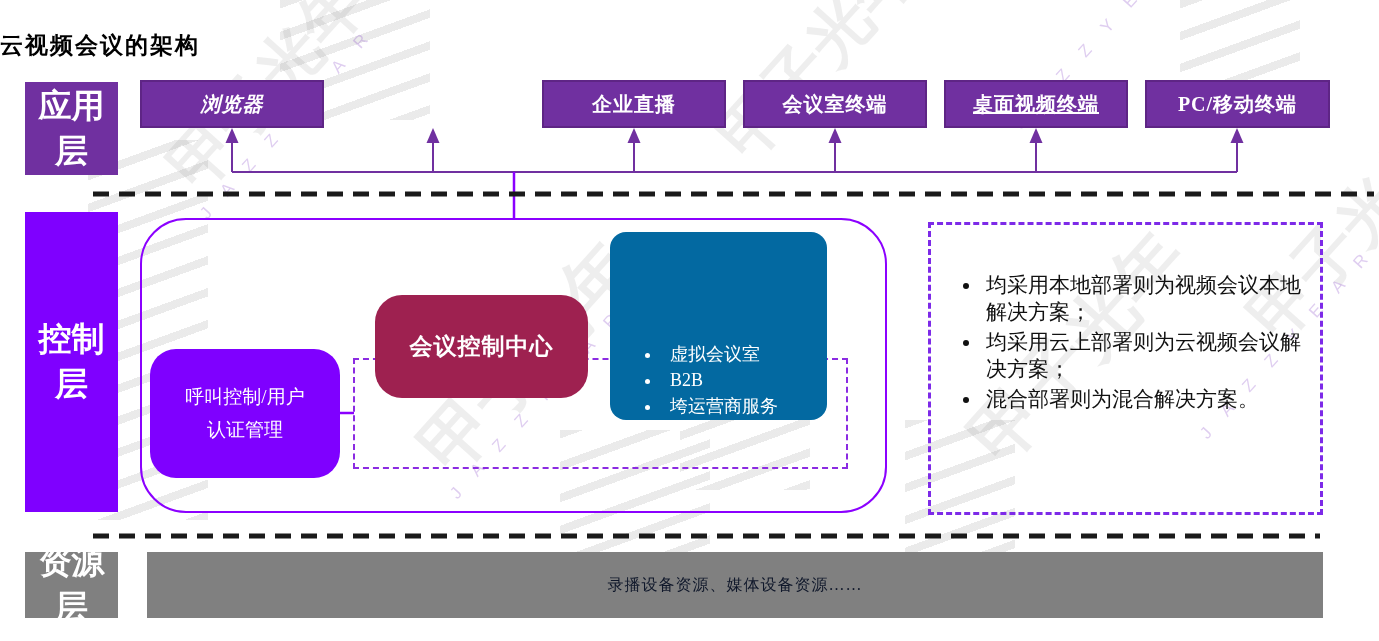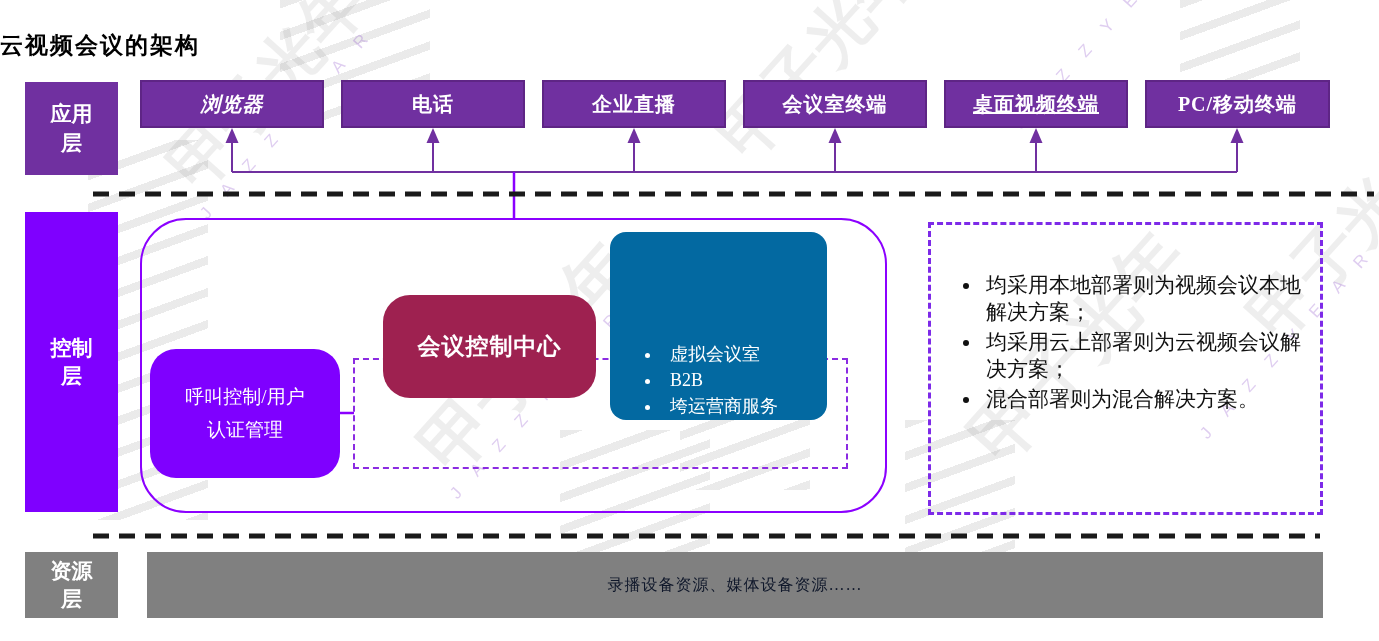--- a/index.html
+++ b/index.html
@@ -9,21 +9,21 @@
   }
   
   .wm{position:absolute;pointer-events:none;}
   .wm-slash{background:repeating-linear-gradient(160deg, rgba(110,110,110,0.14) 0 8px, transparent 8px 30px);}
   .wm-cn{color:rgba(90,90,90,0.10);font-weight:bold;transform:rotate(-48deg);transform-origin:left top;white-space:nowrap;}
   .wm-latin{color:rgba(140,80,200,0.28);font-size:17px;letter-spacing:9px;transform:rotate(-48deg);transform-origin:left top;white-space:nowrap;font-family:"Liberation Sans",sans-serif;}
   
   .title{position:absolute;top:30px;left:0;width:1379px;
     font-size:23px;font-weight:bold;color:#000;letter-spacing:2px;}
   
-  .side{position:absolute;left:25px;width:93px;color:#fff;font-weight:bold;font-size:21px;
+  .side{position:absolute;left:25px;width:93px;color:#fff;font-weight:bold;font-size:33px;
     line-height:1.35;text-align:center;white-space:pre-line;display:flex;align-items:center;justify-content:center;box-sizing:border-box;}
   .side-app{top:82px;height:93px;background:#7030A0;}
   .side-ctrl{top:212px;height:300px;background:#7F00FF;}
   .side-res{top:552px;height:66px;background:#808080;}
   
   .appbox{position:absolute;top:80px;height:48px;background:#7030A0;border:2px solid #5E2585;
     color:#fff;font-weight:bold;font-size:20px;letter-spacing:1px;
     display:flex;align-items:center;justify-content:center;box-sizing:border-box;}
   .b1{left:140px;width:184px;font-style:italic;}
   .b2{left:341px;width:184px;}
@@ -32,21 +32,21 @@
   .b5{left:944px;width:184px;text-decoration:underline;}
   .b6{left:1145px;width:185px;}
   
   .ctrl-outline{position:absolute;left:140px;top:218px;width:747px;height:295px;
     border:2px solid #8B00FF;border-radius:46px;box-sizing:border-box;}
   .dashed-inner{position:absolute;left:353px;top:358px;width:495px;height:111px;
     border:2px dashed #8B2BE2;box-sizing:border-box;}
   .call-box{position:absolute;left:150px;top:349px;width:190px;height:129px;background:#7F00FF;
     border-radius:26px;color:#fff;font-size:19px;line-height:1.7;text-align:center;white-space:pre-line;
     display:flex;align-items:center;justify-content:center;}
-  .center-box{position:absolute;left:383px;top:295px;width:213px;height:103px;background:#9E2150;
+  .center-box{position:absolute;left:375px;top:295px;width:213px;height:103px;background:#9E2150;
     border-radius:27px;color:#fff;font-size:23px;font-weight:bold;letter-spacing:1px;
     display:flex;align-items:center;justify-content:center;}
   .features-box{position:absolute;left:610px;top:232px;width:217px;height:188px;background:#0369a1;
     border-radius:16px;color:#fff;display:flex;align-items:flex-end;}
   .features-box ul{margin:0;padding-left:52px;font-size:18px;line-height:1.34;}
   .features-box li{margin:2px 0;padding-left:8px;}
   
   .notes-box{position:absolute;left:928px;top:222px;width:395px;height:293px;
     border:3px dashed #7D2AE8;box-sizing:border-box;padding:46px 16px 0 14px;}
   .notes-box ul{margin:1px;padding-left:36px;font-size:21px;line-height:1.28;color:#111;}
@@ -107,21 +107,20 @@
   <div class="title">云视频会议的架构</div>
 
   <div class="side side-app">应用
 层</div>
   <div class="side side-ctrl">控制
 层</div>
   <div class="side side-res">资源
 层</div>
 
   <div class="appbox b1">浏览器</div>
-  <div class="appbox b2">电话</div>
   <div class="appbox b3">企业直播</div>
   <div class="appbox b4">会议室终端</div>
   <div class="appbox b5">桌面视频终端</div>
   <div class="appbox b6">PC/移动终端</div>
 
   <div class="ctrl-outline"></div>
   <div class="dashed-inner"></div>
   <div class="call-box">呼叫控制/用户
 认证管理</div>
   <div class="center-box">会议控制中心</div>

